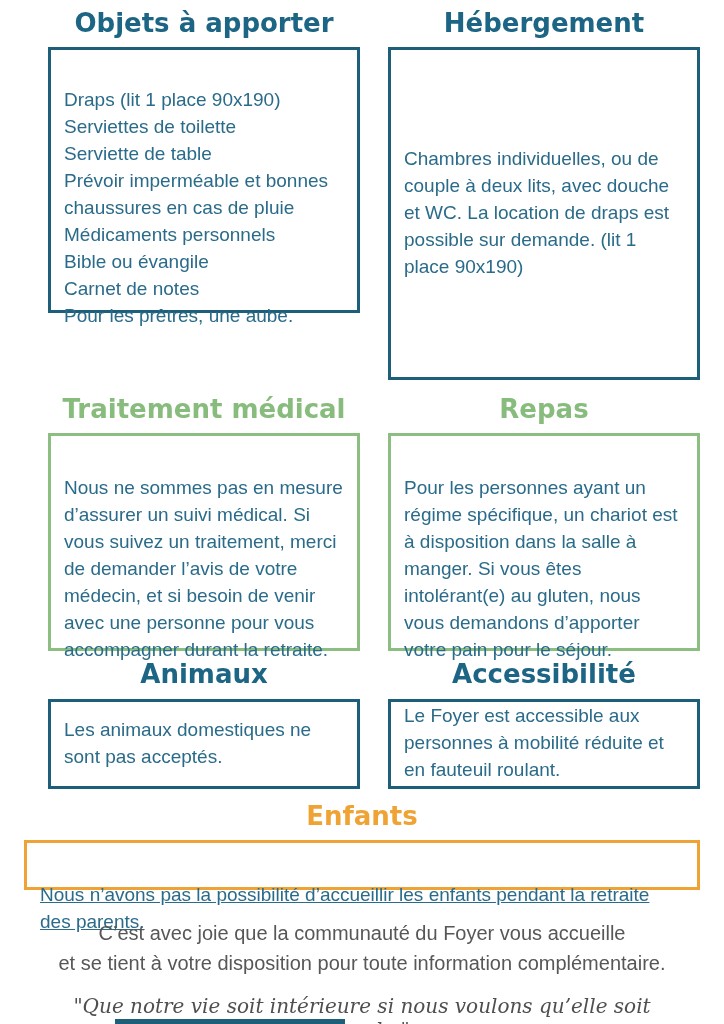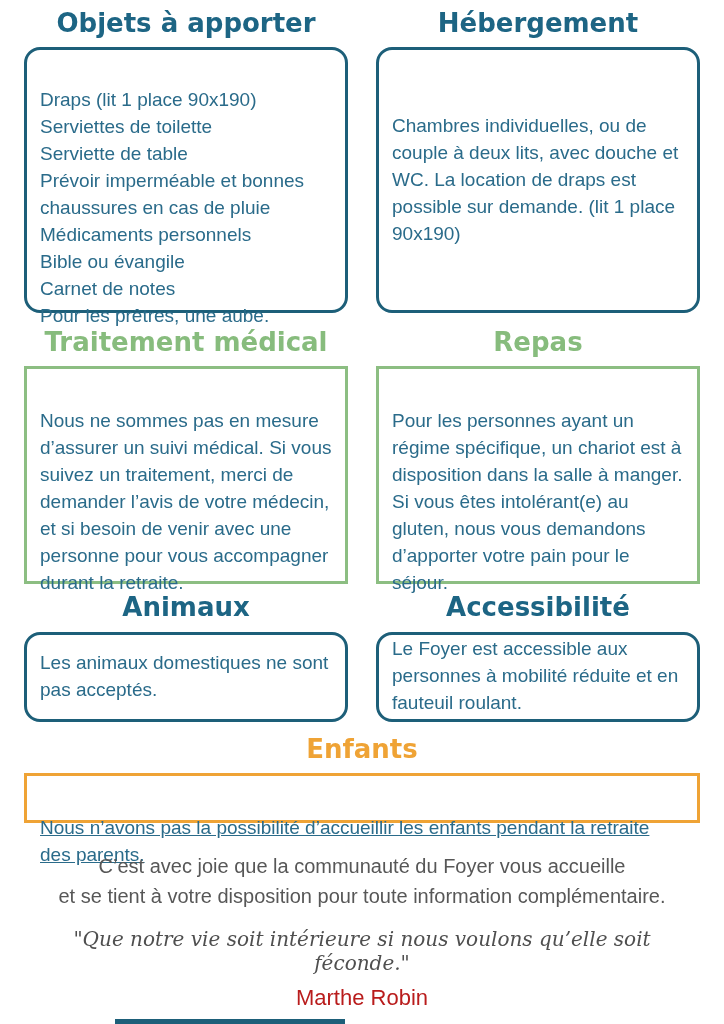--- a/index.html
+++ b/index.html
@@ -17,20 +17,21 @@
   * { box-sizing: border-box; }
 
   .page {
     padding: 8px 24px 0 24px;
   }
 
   .row {
     display: grid;
     grid-template-columns: 1fr 1fr;
     column-gap: 28px;
+    margin-left: 24px;
   }
 
   .section-title {
     text-align: center;
     font-family: "DejaVu Sans", sans-serif;
     font-size: 26px;
     font-weight: 600;
     letter-spacing: 0px;
     margin: 0 0 8px 0;
     line-height: 1.2;
@@ -41,28 +42,28 @@
 
   .box {
     border: 3px solid;
     background: #ffffff;
     padding: 10px 13px;
     color: #2a6b8a;
     font-size: 19px;
     line-height: 1.42;
     white-space: pre-line;
   }
-  .border-teal   { border-color: #1d5f79; border-radius: 16px; }
+  .border-teal   { border-color: #1d5f79; }
   .border-green  { border-color: #8cbe82; }
   .border-orange { border-color: #efa335; }
 
   
   .row1 { margin-top: 0; }
   .box-objets      { height: 266px; }
-  .box-hebergement { height: 266px; display: flex; align-items: center; }
+  .box-hebergement { height: 333px; display: flex; align-items: center; }
 
   
   .row2 { margin-top: 14px; }
   .box-traitement, .box-repas { height: 218px; padding-top: 12px; }
 
   
   .row3 { margin-top: 8px; }
   .box-animaux, .box-accessibilite { height: 90px; display: flex; align-items: center; }
 
   

